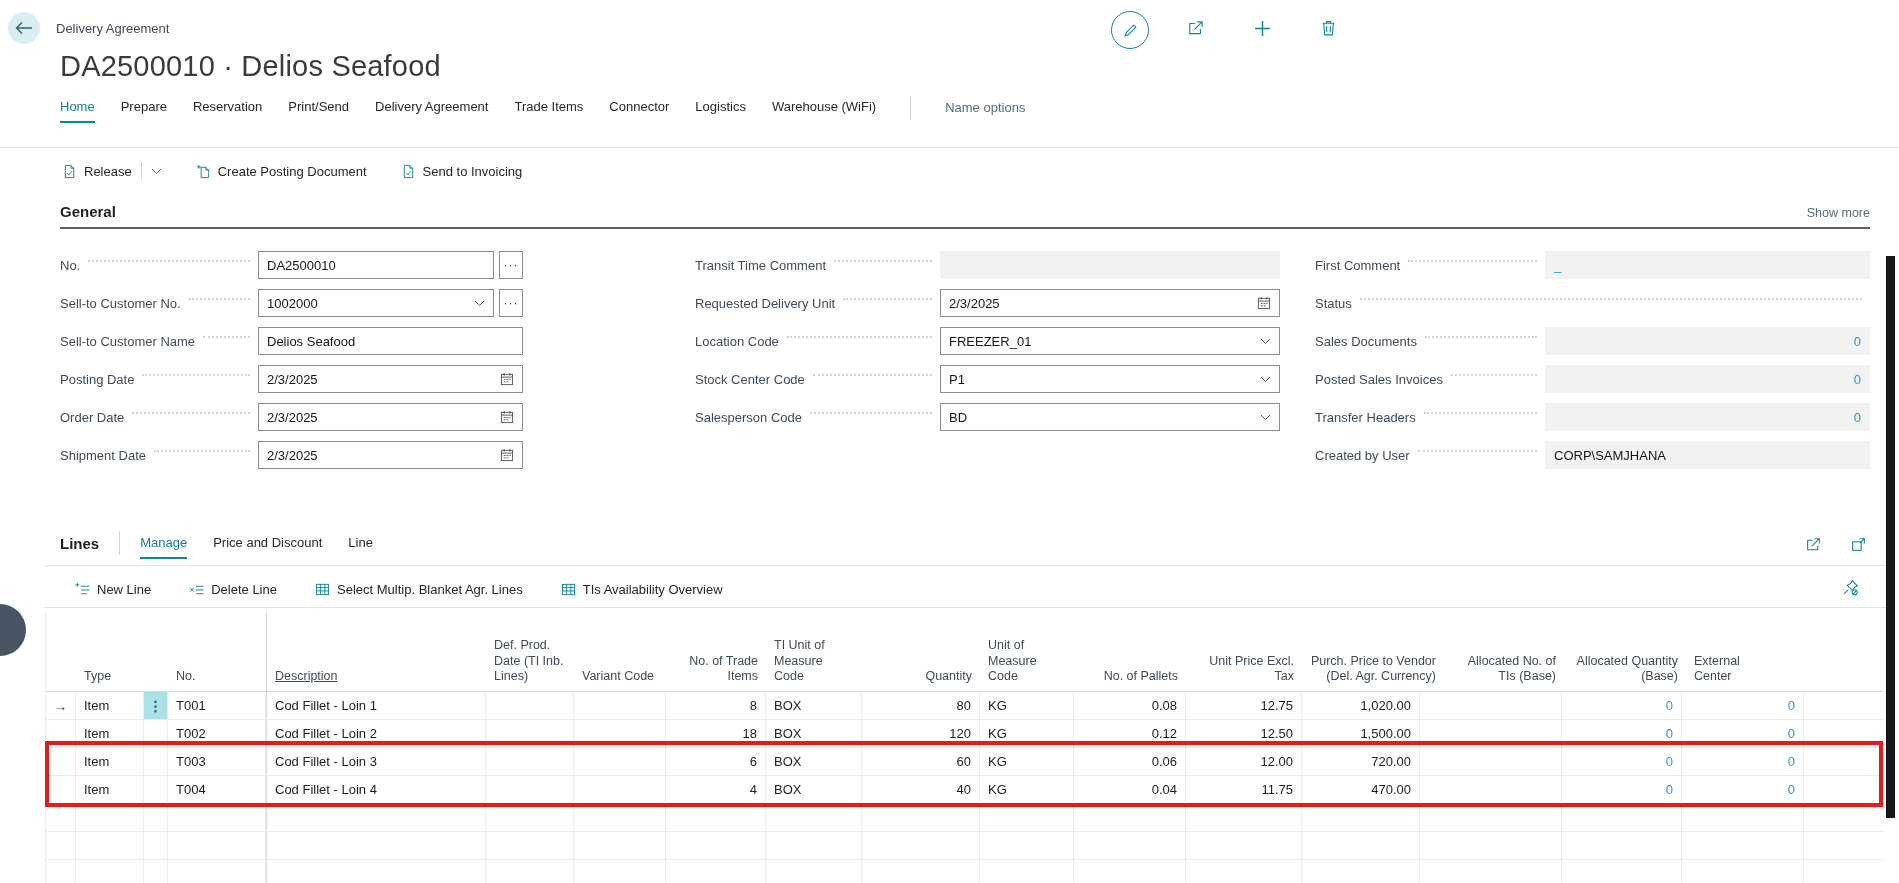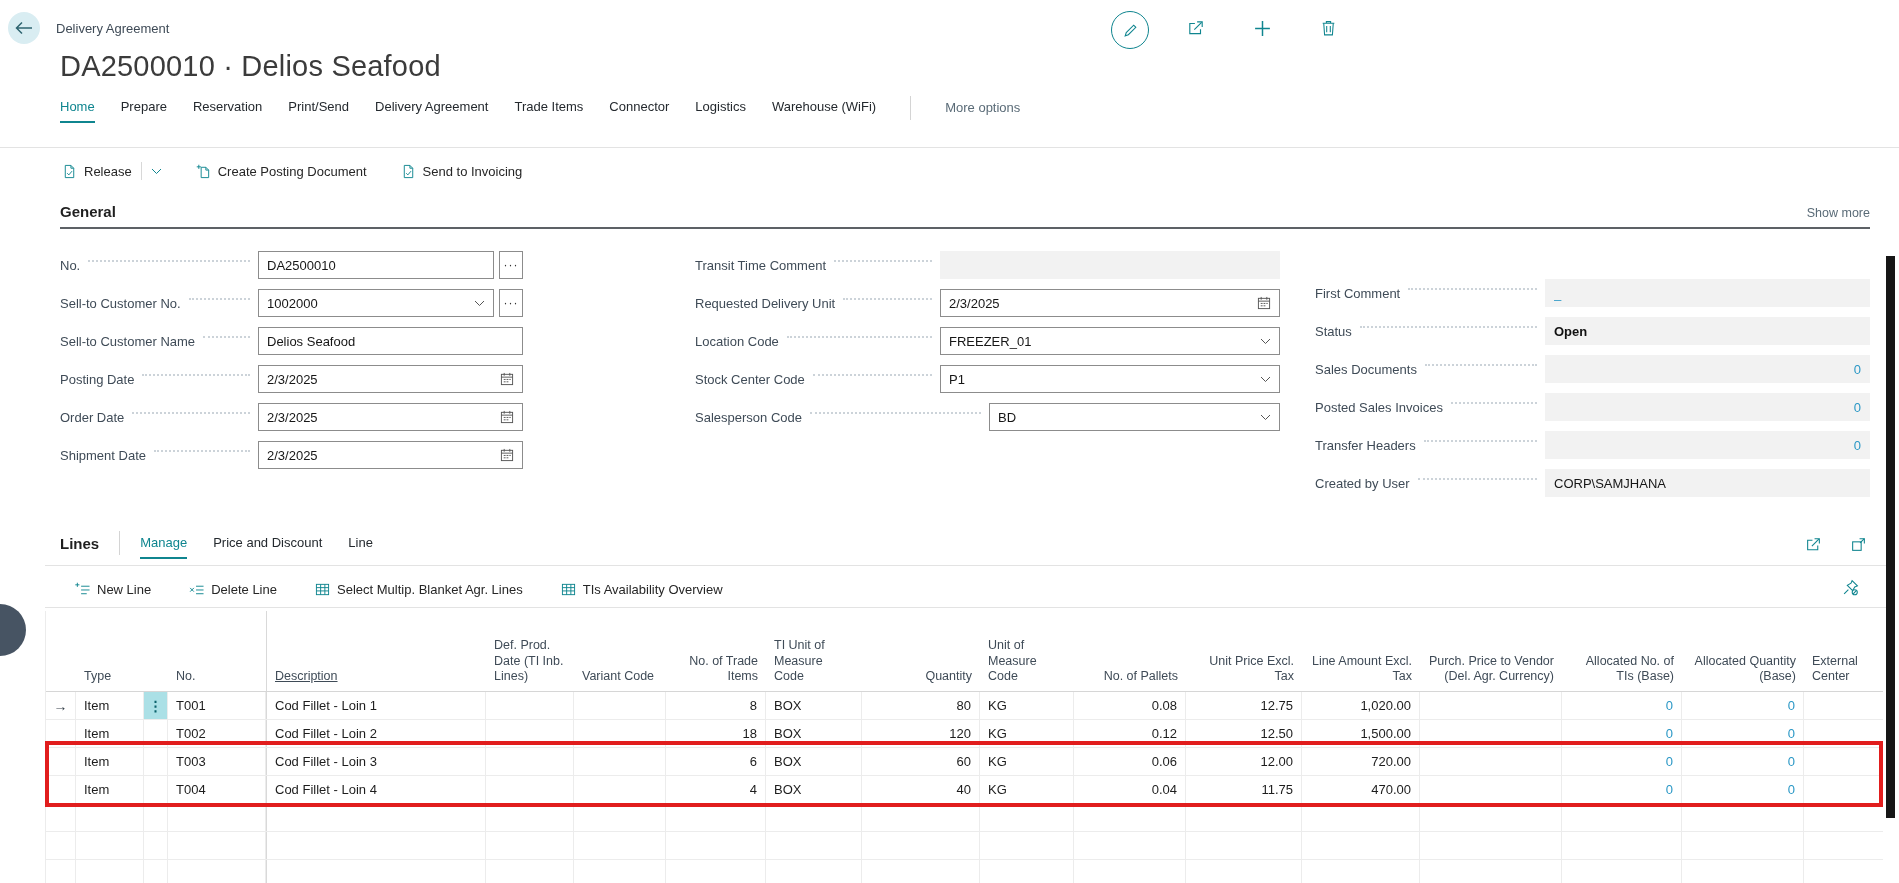--- a/index.html
+++ b/index.html
@@ -39,21 +39,21 @@
   
   .section-head { position:absolute; left:60px; top:203px; width:1810px; display:flex; align-items:baseline; }
   .section-title { font-size:15px; font-weight:700; color:#1f1f1f; }
   .show-more { margin-left:auto; font-size:12.5px; color:#5a6b77; cursor:pointer; }
   .head-rule { position:absolute; left:60px; top:227px; width:1810px; height:2px; background:#5d6166; }
 
   .gen-grid { position:absolute; left:60px; top:250px; display:flex; }
   .gcol { display:flex; flex-direction:column; }
   .gcol1 { width:463px; margin-right:172px; }
   .gcol2 { width:585px; margin-right:35px; }
-  .gcol3 { width:555px;margin-top:28px; }
+  .gcol3 { width:555px; }
   .field-row { display:flex; align-items:center; height:30px; margin-bottom:8px; }
   .f-label { font-size:13px; color:#3f4b57; white-space:nowrap; }
   .leader { flex:1; border-bottom:2px dotted #ccd3d9; margin:0 8px; transform:translateY(-4px); min-width:10px; }
   .f-wrap { display:flex; align-items:center; }
   .f-box { display:flex; align-items:center; height:28px; border:1px solid #8c8c8c; background:#fff;
            padding:0 8px; font-size:13px; color:#161616; }
   .f-box.gray { border-color:transparent; background:#f2f2f2; }
   .f-box .val { flex:1; white-space:nowrap; overflow:hidden; }
   .val.right { text-align:right; }
   .val.link { color:#2b98c6; }
@@ -149,21 +149,21 @@
     <span class="tab active">Home</span>
     <span class="tab">Prepare</span>
     <span class="tab">Reservation</span>
     <span class="tab">Print/Send</span>
     <span class="tab">Delivery Agreement</span>
     <span class="tab">Trade Items</span>
     <span class="tab">Connector</span>
     <span class="tab">Logistics</span>
     <span class="tab">Warehouse (WiFi)</span>
     <span class="tabs-divider"></span>
-    <span class="more-options">More options</span>
+    <span class="more-options">Name options</span>
   </div>
 <div class="hr-tabs"></div>
 
 <div class="actions" id="actions-row">
     <span class="split-group">
       <span class="action">
         <span style="display: flex;">
           <svg width="15" height="15" viewBox="0 0 16 16" fill="none">
             <path d="M3.5 1.5h6l3 3v10h-9z" stroke="#0f858f"></path>
             <path d="M9.5 1.5v3h3" stroke="#0f858f"></path>
@@ -362,21 +362,21 @@
                 </svg>
               </span>
             </span>
           </span>
         </span>
       </div>
       <div class="field-row">
         <span class="f-label">Salesperson Code</span>
         <span class="leader"></span>
         <span class="f-wrap">
-          <span class="f-box" style="width: 291px; gap: 24px;">
+          <span class="f-box" style="width: 340px; gap: 24px;">
             <span class="val">BD</span>
             <span class="box-icon">
               <span style="display: flex;">
                 <svg width="11" height="7" viewBox="0 0 11 7" fill="none">
                   <path d="M1 1l4.5 4.5L10 1" stroke="#555"></path>
                 </svg>
               </span>
             </span>
           </span>
         </span>
@@ -388,25 +388,20 @@
         <span class="leader"></span>
         <span class="f-wrap">
           <span class="f-box gray" style="width: 325px;">
             <span class="val link">_</span>
           </span>
         </span>
       </div>
       <div class="field-row">
         <span class="f-label">Status</span>
         <span class="leader"></span>
-        <span class="f-wrap">
-          <span class="f-box gray" style="width: 325px;">
-            <span class="val bold">Open</span>
-          </span>
-        </span>
       </div>
       <div class="field-row">
         <span class="f-label">Sales Documents</span>
         <span class="leader"></span>
         <span class="f-wrap">
           <span class="f-box gray" style="width: 325px;">
             <span class="val link right">0</span>
           </span>
         </span>
       </div>
@@ -544,23 +539,20 @@
       </div>
       <div class="h-cell" style="width: 94px;">
         <span>Unit of Measure Code</span>
       </div>
       <div class="h-cell ar" style="width: 112px;">
         <span>No. of Pallets</span>
       </div>
       <div class="h-cell ar" style="width: 116px;">
         <span>Unit Price Excl. Tax</span>
       </div>
-      <div class="h-cell ar" style="width: 118px;">
-        <span>Line Amount Excl. Tax</span>
-      </div>
       <div class="h-cell ar" style="width: 142px;">
         <span>Purch. Price to Vendor (Del. Agr. Currency)</span>
       </div>
       <div class="h-cell ar" style="width: 120px;">
         <span>Allocated No. of TIs (Base)</span>
       </div>
       <div class="h-cell ar" style="width: 122px;">
         <span>Allocated Quantity (Base)</span>
       </div>
       <div class="h-cell" style="width: 90px;">

